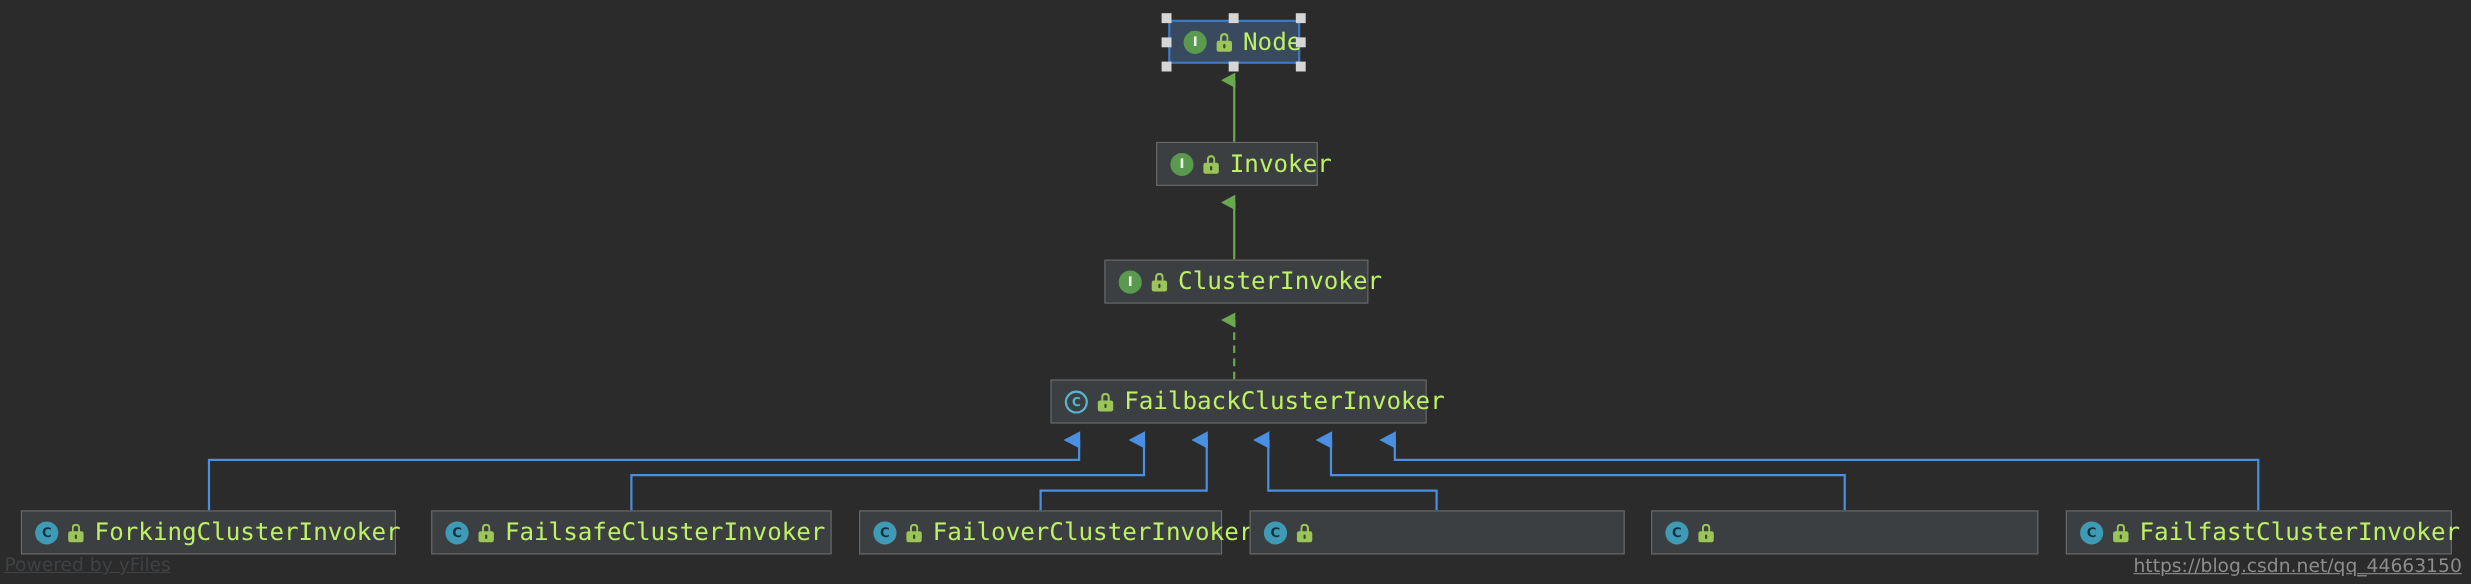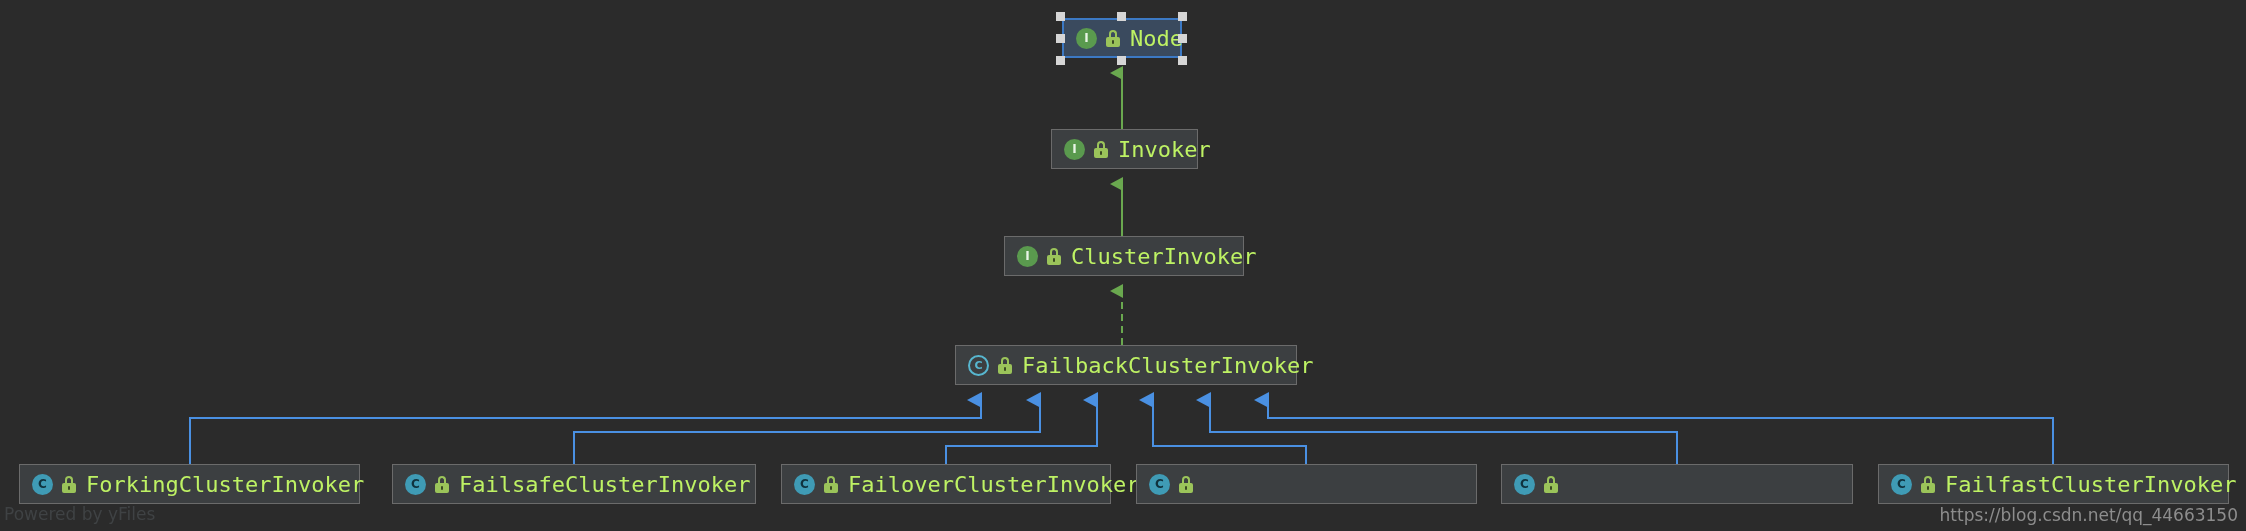--- a/index.html
+++ b/index.html
@@ -58,20 +58,21 @@
     background:#3a4a22;border-radius:1px;
   }
 
   
   .handle{position:absolute;width:9px;height:9px;background:#d6d6d6;}
 
   .watermark{
     position:absolute;
     font-family:"DejaVu Sans","Liberation Sans",sans-serif;
     pointer-events:none;
+    text-decoration:underline;
   }
   #wm-yfiles{left:4px;top:504px;font-size:17px;color:#3f4244;}
   #wm-csdn{right:8px;top:505px;font-size:17px;color:#8d8d8d;}
 </style>
 </head>
 <body>
 
 <div id="canvas">
 
   <svg class="edges" xmlns="http://www.w3.org/2000/svg">

